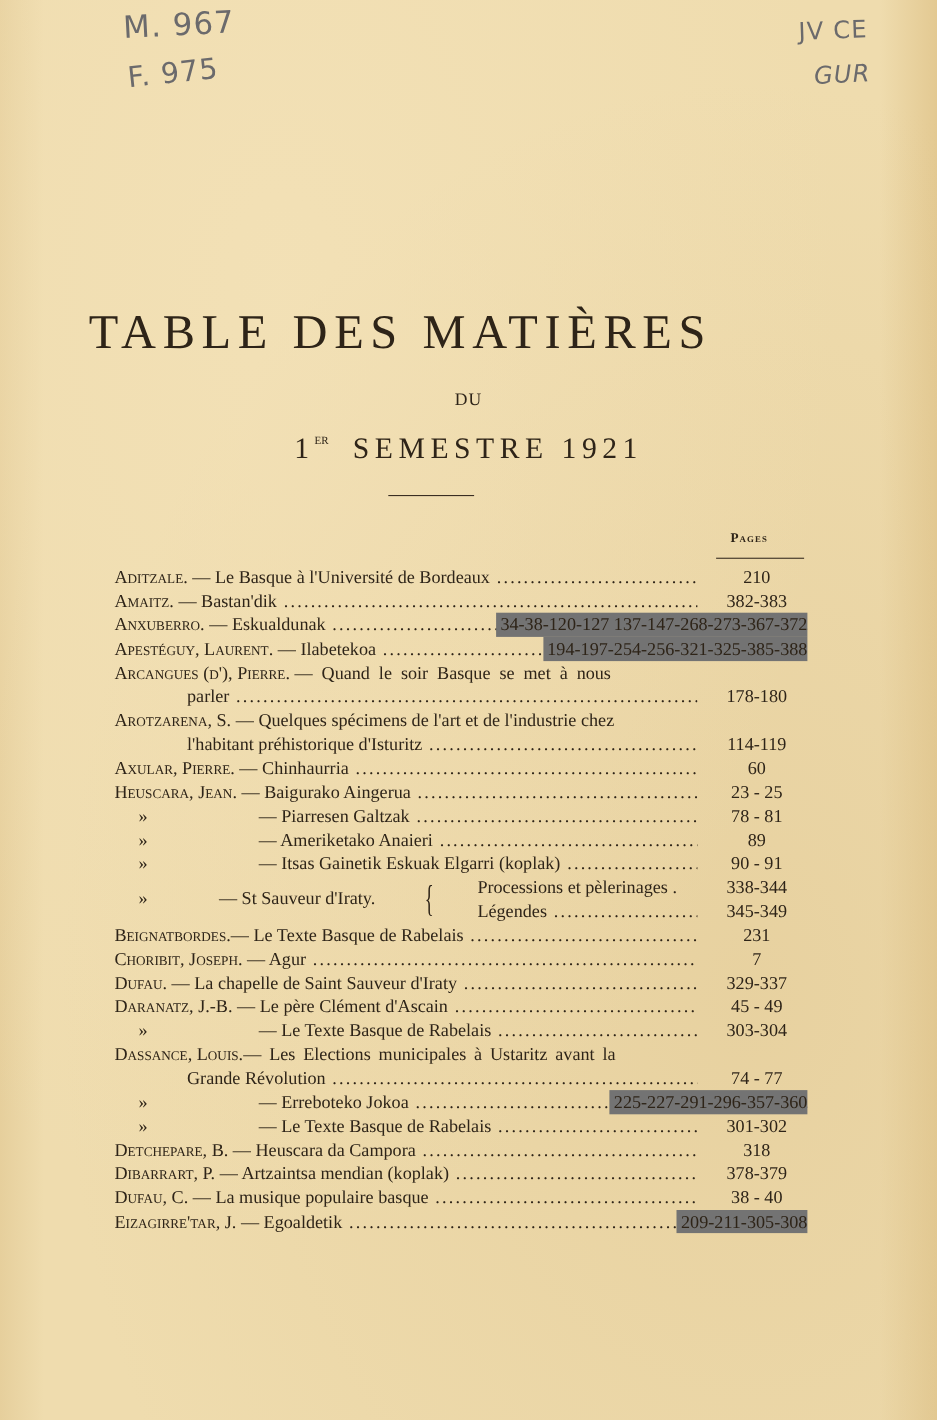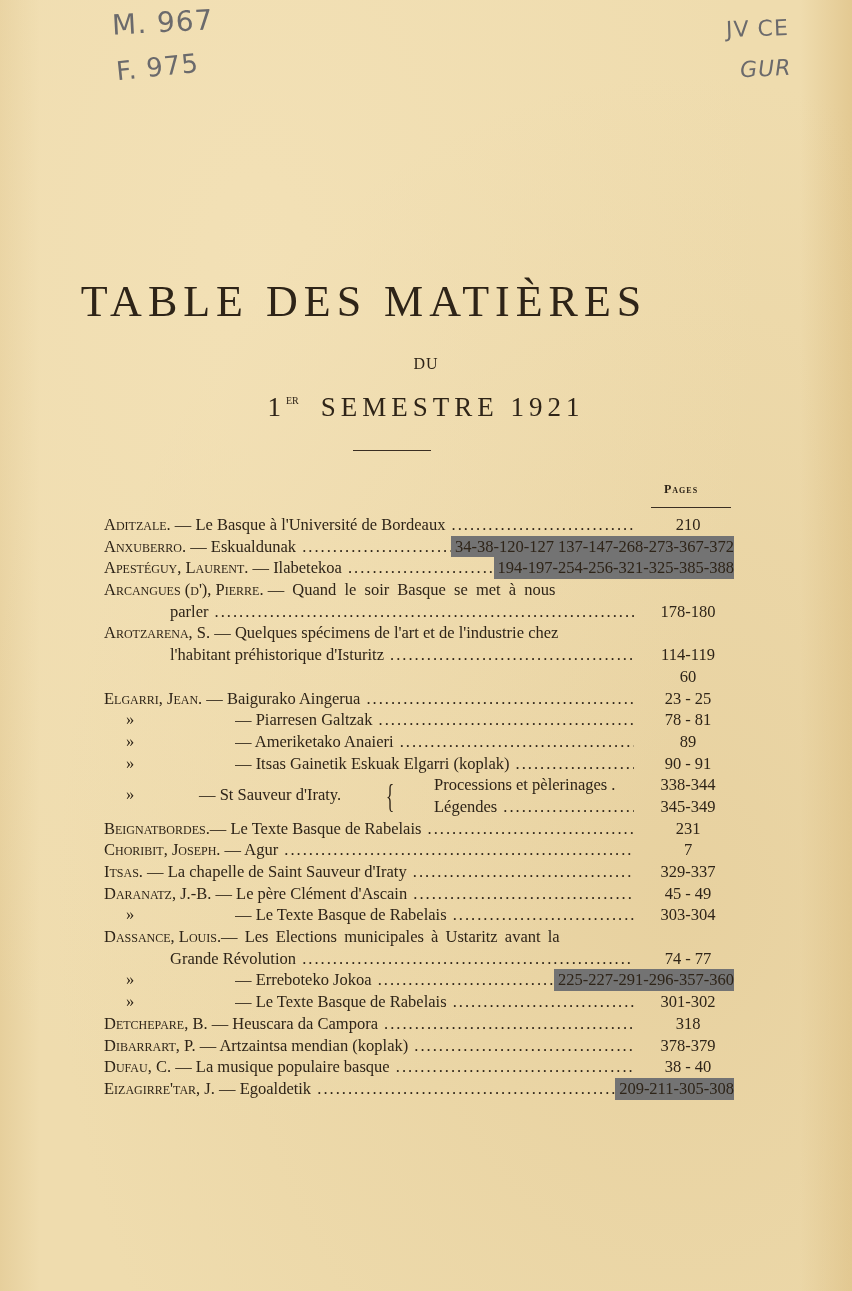--- a/index.html
+++ b/index.html
@@ -91,20 +91,24 @@
 <div class="pages-head">Pages</div>
 <div class="pages-rule"></div>
 
 <div class="toc">
 
   <div class="row">
     <div class="lead"><span class="txt"><span class="sc">Aditzale.</span> <span>— Le Basque à l'Université de Bordeaux</span></span></div>
     <div class="pg">210</div>
   </div>
 
+  <div class="row">
+    <div class="lead"><span class="txt"><span class="sc">Amaitz.</span> <span>— Bastan'dik</span></span></div>
+    <div class="pg">382-383</div>
+  </div>
 
   <div class="row">
     <div class="lead" style="right:0"><span class="txt"><span class="sc">Anxuberro.</span> <span>— Eskualdunak</span></span></div>
     <div class="pg wide">34-38-120-127 137-147-268-273-367-372</div>
   </div>
 
   <div class="row">
     <div class="lead" style="right:16px"><span class="txt"><span class="sc">Apestéguy, Laurent.</span> <span>— Ilabetekoa</span></span></div>
     <div class="pg wide">194-197-254-256-321-325-385-388</div>
   </div>
@@ -119,25 +123,26 @@
 
   <div class="row">
     <div class="lead nodots" style="right:90px"><span class="txt"><span class="sc">Arotzarena, S.</span> <span>— Quelques spécimens de l'art et de l'industrie chez</span></span></div>
   </div>
   <div class="row">
     <div class="lead" style="left:66px"><span class="txt">l'habitant préhistorique d'Isturitz</span></div>
     <div class="pg">114-119</div>
   </div>
 
   <div class="row">
+    <div class="lead"><span class="txt"><span class="sc">Axular, Pierre.</span> <span>— Chinhaurria</span></span></div>
     <div class="pg">60</div>
   </div>
 
   <div class="row">
-    <div class="lead"><span class="txt"><span class="sc">Elgarri, Jean.</span> <span>— Baigurako Aingerua</span></span></div>
+    <div class="lead"><span class="txt"><span class="sc">Heuscara, Jean.</span> <span>— Baigurako Aingerua</span></span></div>
     <div class="pg">23 - 25</div>
   </div>
 
   <div class="row">
     <span class="ditto">»</span>
     <div class="lead" style="left:131px"><span class="txt">— Piarresen Galtzak</span></div>
     <div class="pg">78 - 81</div>
   </div>
 
   <div class="row">
@@ -170,21 +175,21 @@
     <div class="lead"><span class="txt"><span class="sc">Beignatbordes.</span><span>— Le Texte Basque de Rabelais</span></span></div>
     <div class="pg">231</div>
   </div>
 
   <div class="row">
     <div class="lead"><span class="txt"><span class="sc">Choribit, Joseph.</span> <span>— Agur</span></span></div>
     <div class="pg">7</div>
   </div>
 
   <div class="row">
-    <div class="lead"><span class="txt"><span class="sc">Itsas.</span> <span>— La chapelle de Saint Sauveur d'Iraty</span></span></div>
+    <div class="lead"><span class="txt"><span class="sc">Dufau.</span> <span>— La chapelle de Saint Sauveur d'Iraty</span></span></div>
     <div class="pg">329-337</div>
   </div>
 
   <div class="row">
     <div class="lead"><span class="txt"><span class="sc">Daranatz, J.-B.</span> <span>— Le père Clément d'Ascain</span></span></div>
     <div class="pg">45 - 49</div>
   </div>
 
   <div class="row">
     <span class="ditto">»</span>

